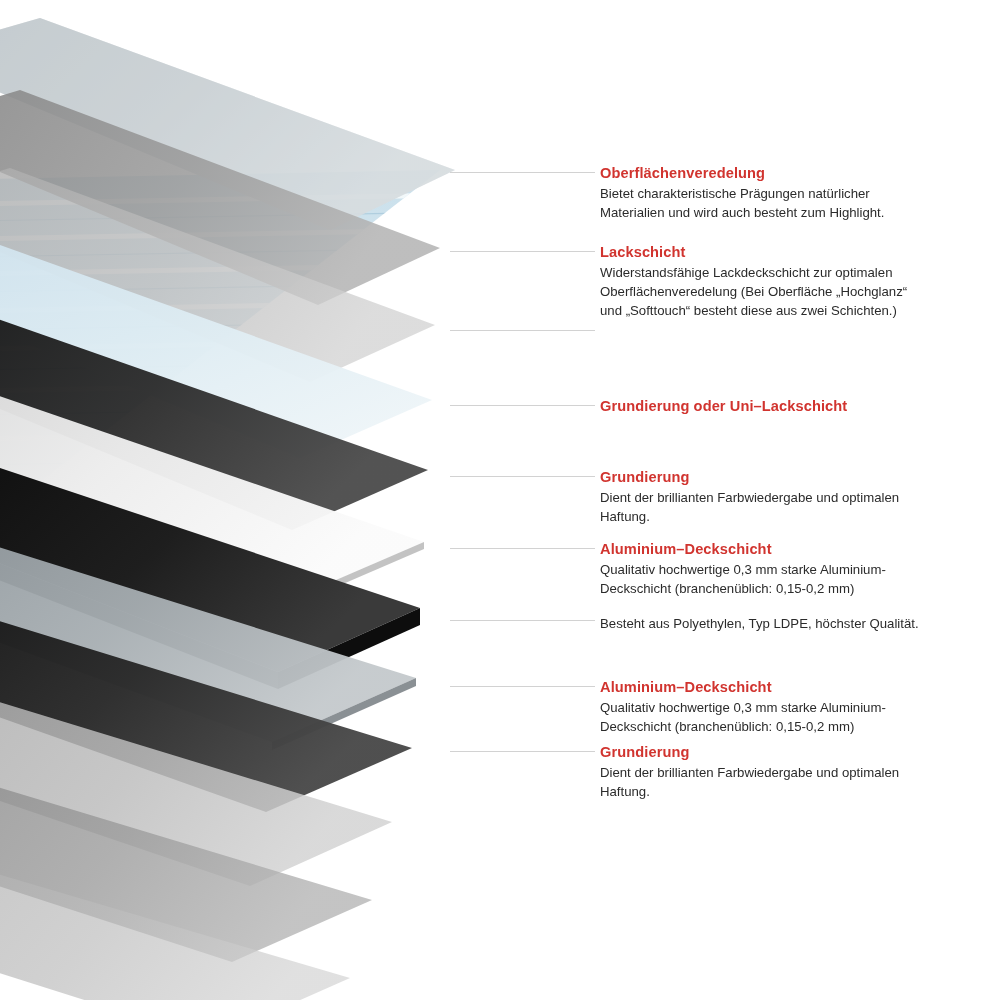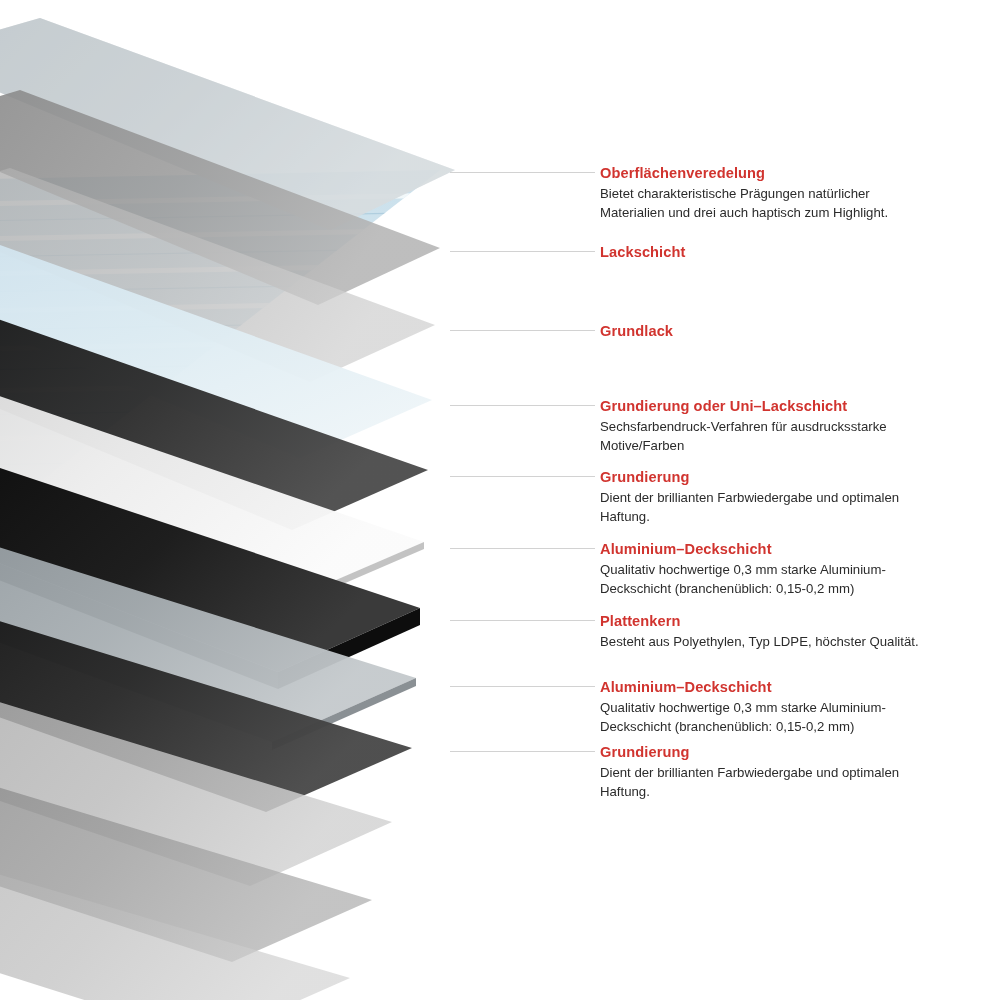--- a/index.html
+++ b/index.html
@@ -197,44 +197,44 @@
     </g>
   </svg>
 
   <div class="callouts">
 
     <div class="callout" style="top:164px">
       <div class="leader"></div>
       <div class="ctext">
         <div class="title">Oberflächenveredelung</div>
         <div class="desc">Bietet charakteristische Prägungen natürlicher
-Materialien und drei auch haptisch zum Highlight.</div>
+Materialien und wird auch besteht zum Highlight.</div>
       </div>
     </div>
 
     <div class="callout" style="top:243px">
       <div class="leader"></div>
       <div class="ctext">
         <div class="title">Lackschicht</div>
+        <div class="desc">Widerstandsfähige Lackdeckschicht zur optimalen
+Oberflächenveredelung (Bei Oberfläche „Hochglanz“
+und „Softtouch“ besteht diese aus zwei Schichten.)</div>
       </div>
     </div>
 
     <div class="callout" style="top:322px">
       <div class="leader"></div>
       <div class="ctext">
-        <div class="title">Grundlack</div>
       </div>
     </div>
 
     <div class="callout" style="top:397px">
       <div class="leader"></div>
       <div class="ctext">
         <div class="title">Grundierung oder Uni–Lackschicht</div>
-        <div class="desc">Sechsfarbendruck-Verfahren für ausdrucksstarke
-Motive/Farben</div>
       </div>
     </div>
 
     <div class="callout" style="top:468px">
       <div class="leader"></div>
       <div class="ctext">
         <div class="title">Grundierung</div>
         <div class="desc">Dient der brillianten Farbwiedergabe und optimalen
 Haftung.</div>
       </div>
@@ -245,21 +245,20 @@
       <div class="ctext">
         <div class="title">Aluminium–Deckschicht</div>
         <div class="desc">Qualitativ hochwertige 0,3 mm starke Aluminium-
 Deckschicht (branchenüblich: 0,15-0,2 mm)</div>
       </div>
     </div>
 
     <div class="callout" style="top:612px">
       <div class="leader"></div>
       <div class="ctext">
-        <div class="title">Plattenkern</div>
         <div class="desc">Besteht aus Polyethylen, Typ LDPE, höchster Qualität.</div>
       </div>
     </div>
 
     <div class="callout" style="top:678px">
       <div class="leader"></div>
       <div class="ctext">
         <div class="title">Aluminium–Deckschicht</div>
         <div class="desc">Qualitativ hochwertige 0,3 mm starke Aluminium-
 Deckschicht (branchenüblich: 0,15-0,2 mm)</div>

